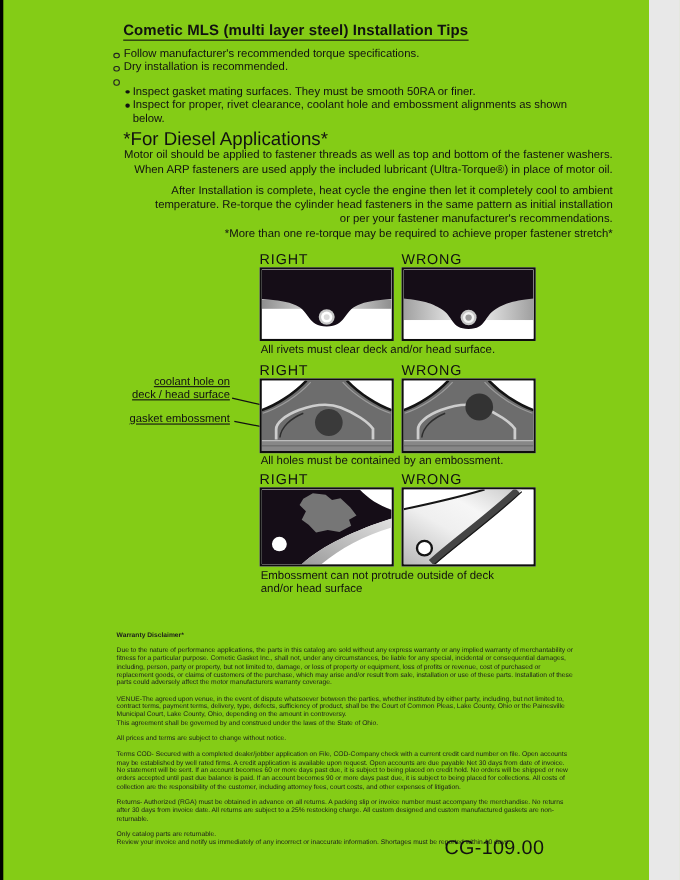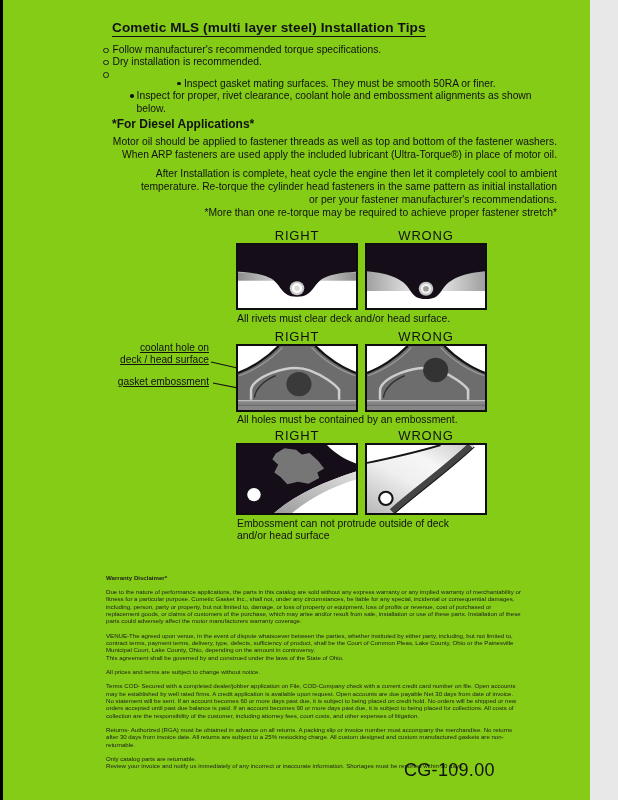--- a/index.html
+++ b/index.html
@@ -16,29 +16,29 @@
   .title{
     left:112px;top:20px;
     font-size:13.6px;font-weight:bold;
     border-bottom:1.6px solid #111;
     padding-bottom:1px;
     letter-spacing:.1px;
     white-space:nowrap;
   }
   .bullets{left:103px;top:44px;font-size:10.3px;line-height:12.4px;width:440px;}
   .b-row{display:flex;align-items:flex-start;}
-  .b-row.sub{margin-left:26px;justify-content:center;}
+  .b-row.sub{margin-left:10px;}
   .mark-o{flex:0 0 auto;width:3.5px;height:3.5px;border:1px solid #222;border-radius:50%;margin:3.5px 4px 0 0;}
   .mark-f{flex:0 0 auto;width:3.6px;height:3.6px;background:#111;border-radius:50%;margin:3.8px 3px 0 1px;}
-  .h-diesel{left:112px;top:117px;font-size:12px;font-weight:bold;}
+  .h-diesel{left:112px;top:117px;font-size:17px;font-weight:normal;}
   .para{left:112px;width:445px;font-size:10.3px;line-height:13px;white-space:pre-line;text-align:right;}
   .p1{top:135px;}
   .p2{top:167px;}
   .p3{top:206px;}
-  .dlabel{font-size:13px;letter-spacing:.8px;width:122px;text-align:center;color:#111;}
+  .dlabel{font-size:13px;letter-spacing:.8px;width:122px;color:#111;}
   .dbox{
     box-sizing:border-box;width:122px;border:2px solid #0e0e0e;background:#fff;
   }
   .dbox svg{display:block;width:100%;height:100%;}
   .caption{font-size:10.4px;line-height:11.6px;white-space:pre-line;}
   .ann{font-size:10.2px;line-height:11.6px;text-align:right;width:122px;text-decoration:underline;}
   .legal{left:106px;top:574px;width:415px;font-size:6.1px;line-height:7.35px;color:#1c1c1c;}
   .legal p{margin:0 0 7px 0;white-space:pre-line;}
   .legal .lh{font-weight:bold;margin-bottom:6.5px;}
   .pagenum{left:388px;top:760px;font-size:18px;letter-spacing:.3px;margin-left:16px;}

